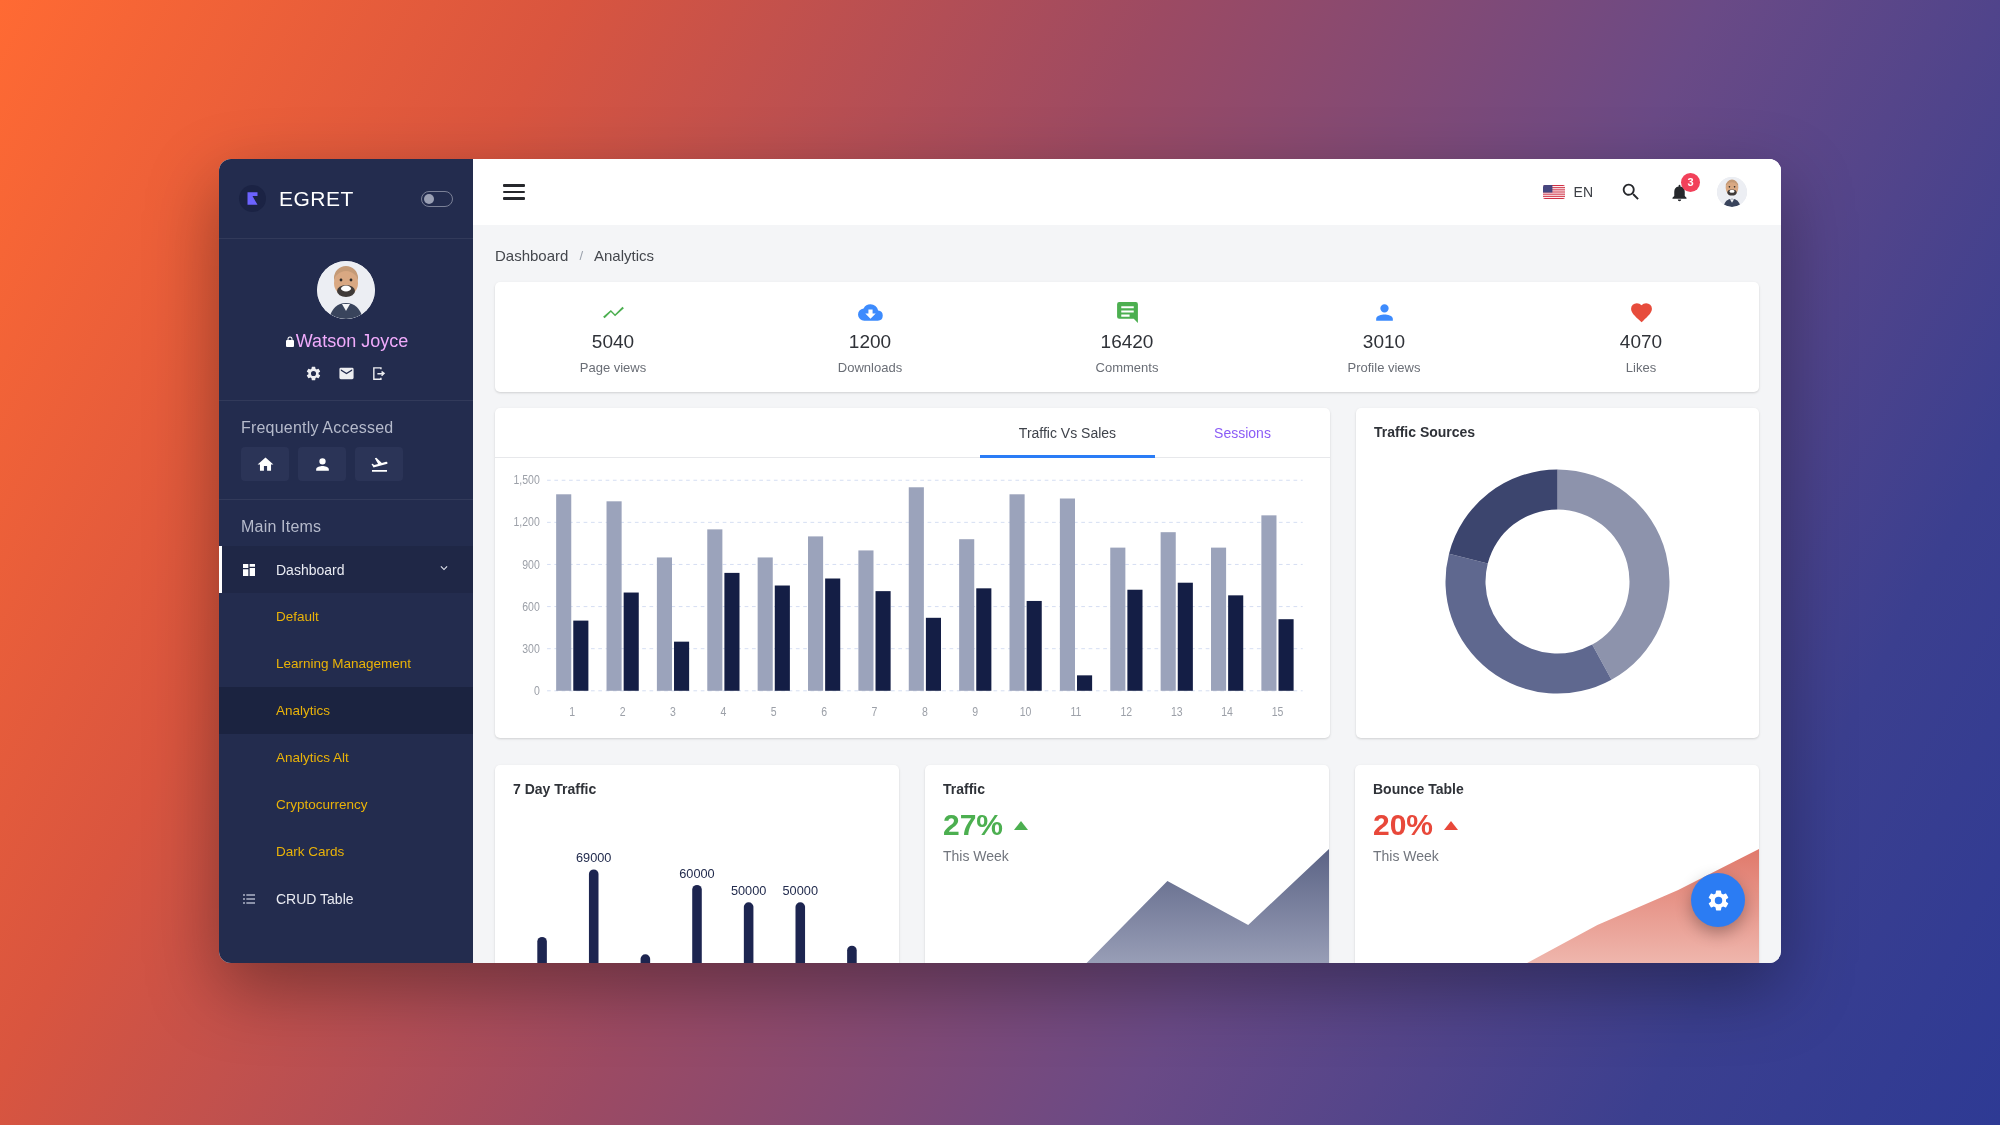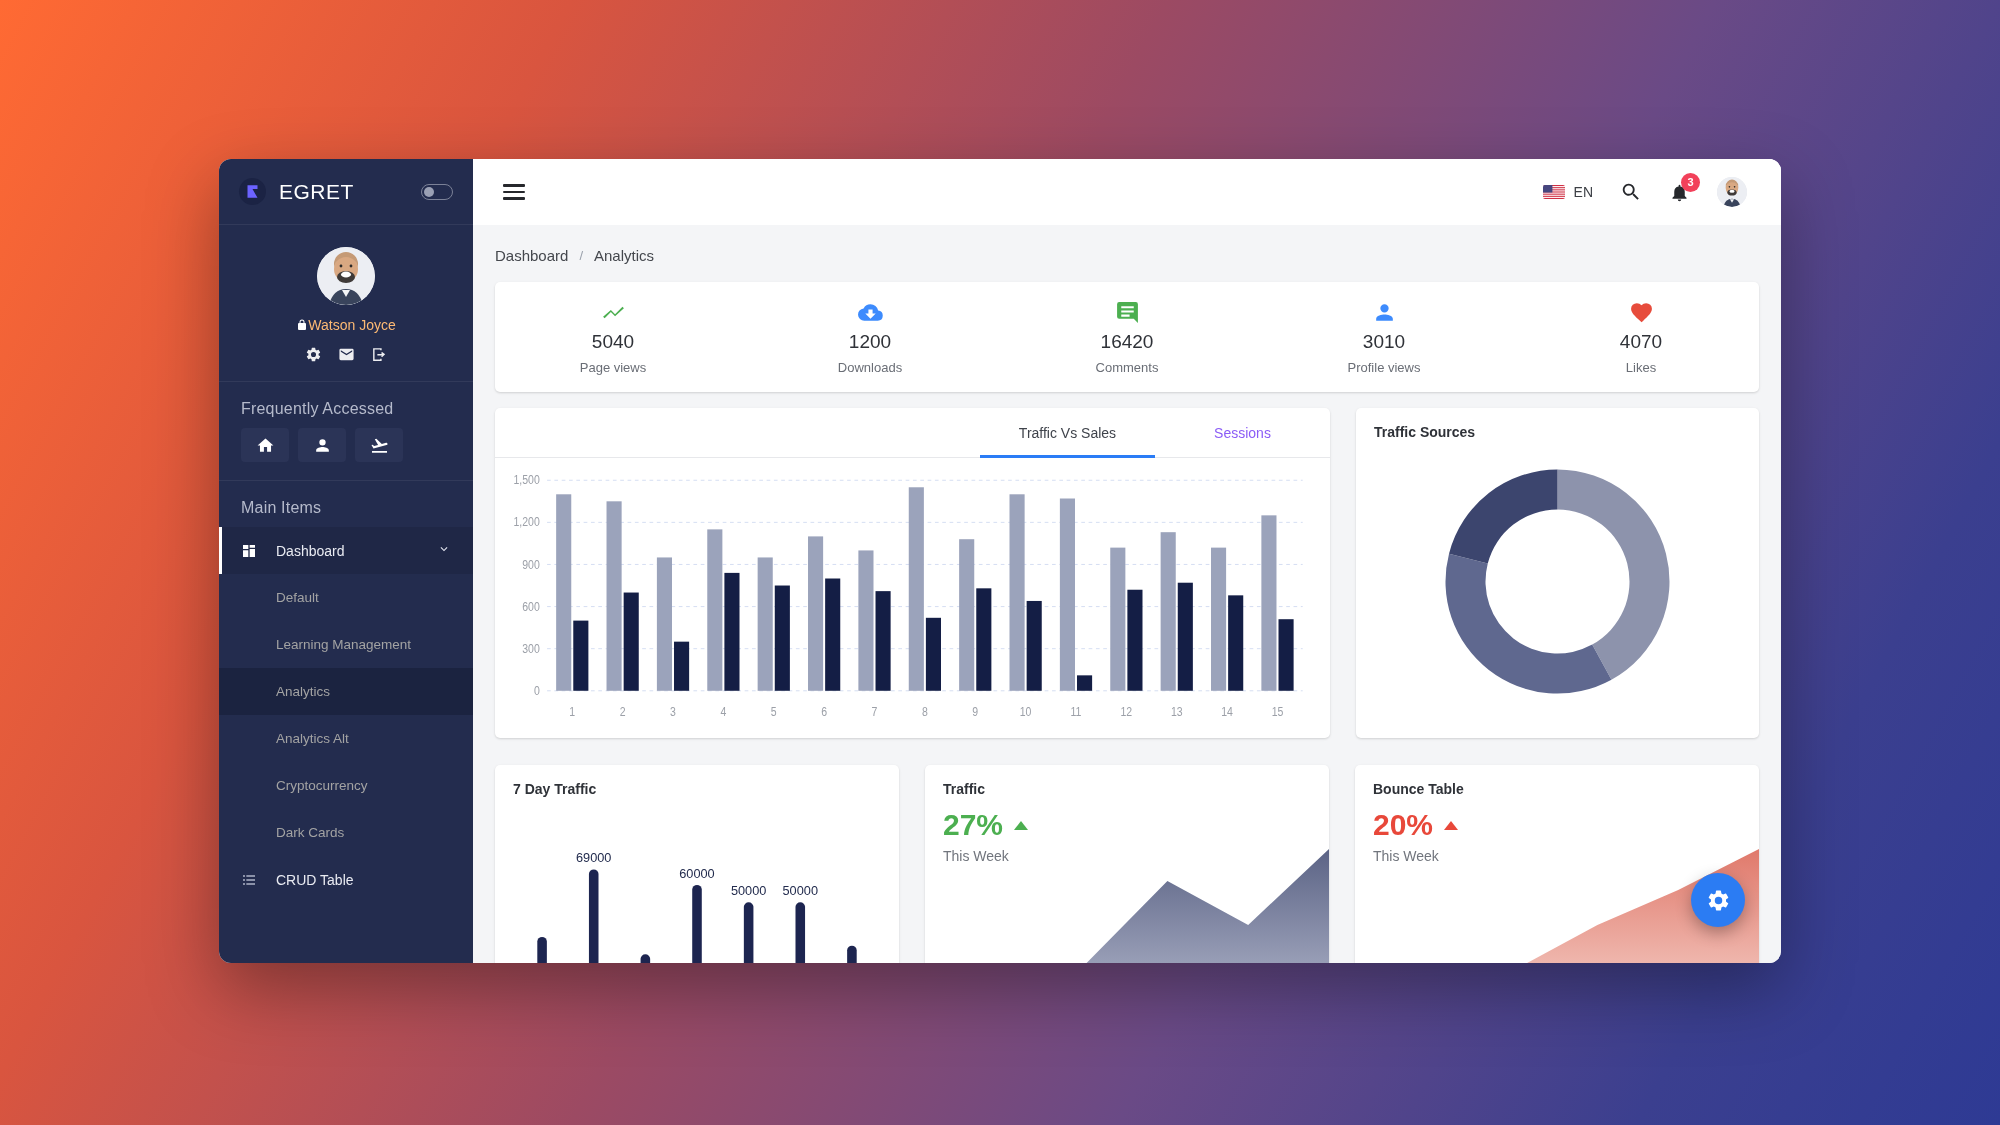--- a/index.html
+++ b/index.html
@@ -26,21 +26,21 @@
   
   #sidebar {
     width: 254px; height: 100%;
     background: #232c4e;
     color: #fff;
     flex: 0 0 254px;
     position: relative;
     overflow: hidden;
   }
   .sb-brand {
-    height: 66px;
+    height: 80px;
     display: flex; align-items: center;
     padding: 0 20px;
     border-bottom: 1px solid rgba(255,255,255,0.07);
     justify-content: center;
   }
   .brand-logo {
     width: 27px; height: 27px; border-radius: 50%;
     background: #1b2344;
     display: flex; align-items: center; justify-content: center;
     flex: 0 0 27px;
@@ -65,21 +65,21 @@
     display: flex; flex-direction: column; align-items: center;
     border-bottom: 1px solid rgba(255,255,255,0.07);
   }
   .avatar-lg {
     width: 58px; height: 58px; border-radius: 50%;
     overflow: hidden; background: #e6e8ee;
     display: block;
   }
   .sb-username {
     margin-top: 12px;
-    font-size: 14px; color: #fdba74;
+    font-size: 18px; color: #f0abfc;
     display: flex; align-items: center; 
   }
   .sb-proficons {
     margin-top: 13px;
     display: flex; gap: 16px; align-items: center;
   }
   .sb-proficons svg { fill: #fff; opacity: .92; cursor: pointer; }
   .sb-sectionlabel {
     font-size: 16px; color: #b5bacb;
     padding: 18px 22px 10px;
@@ -106,21 +106,21 @@
     background: #1f2746;
     border-left: 3px solid #fff;
     padding-left: 19px;
   }
   .nav-item .nav-ic { width: 20px; margin-right: 15px; display:flex; align-items:center; }
   .nav-item .nav-ic svg { fill: #fff; }
   .nav-item .chev { margin-left: auto; }
   .nav-sub {
     display: flex; align-items: center;
     height: 47px; padding-left: 57px;
-    font-size: 13.5px; color: #a3a3a3; cursor: pointer;
+    font-size: 13.5px; color: #eab308; cursor: pointer;
   }
   .nav-sub.selected { background: #1b2340; }
 
   
   #main { flex: 1; display: flex; flex-direction: column; min-width: 0; background: #f4f5f7; }
   #topbar {
     height: 66px; background: #fff; flex: 0 0 66px;
     display: flex; align-items: center; padding: 0 34px 0 20px;
     position: relative; z-index: 4;
   }

